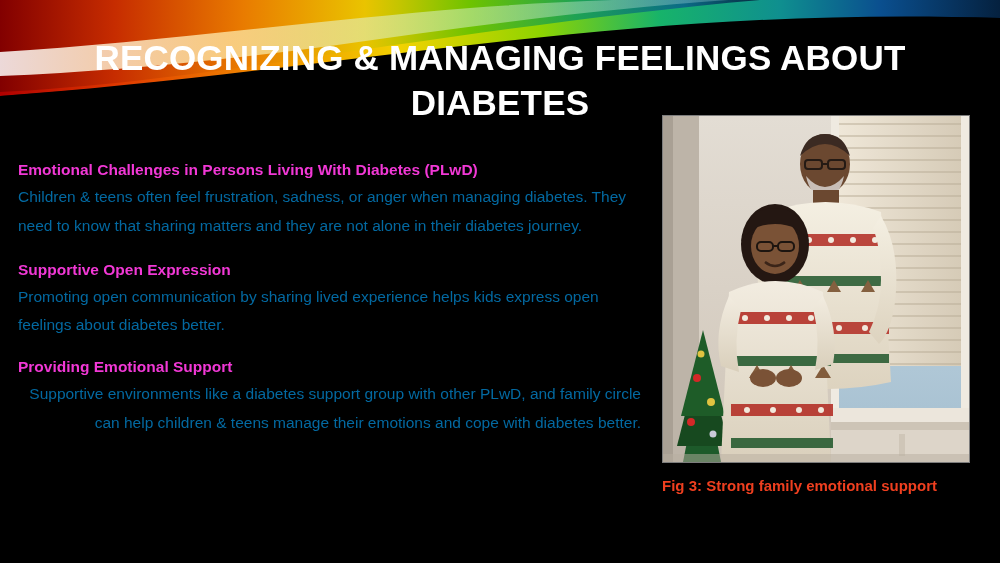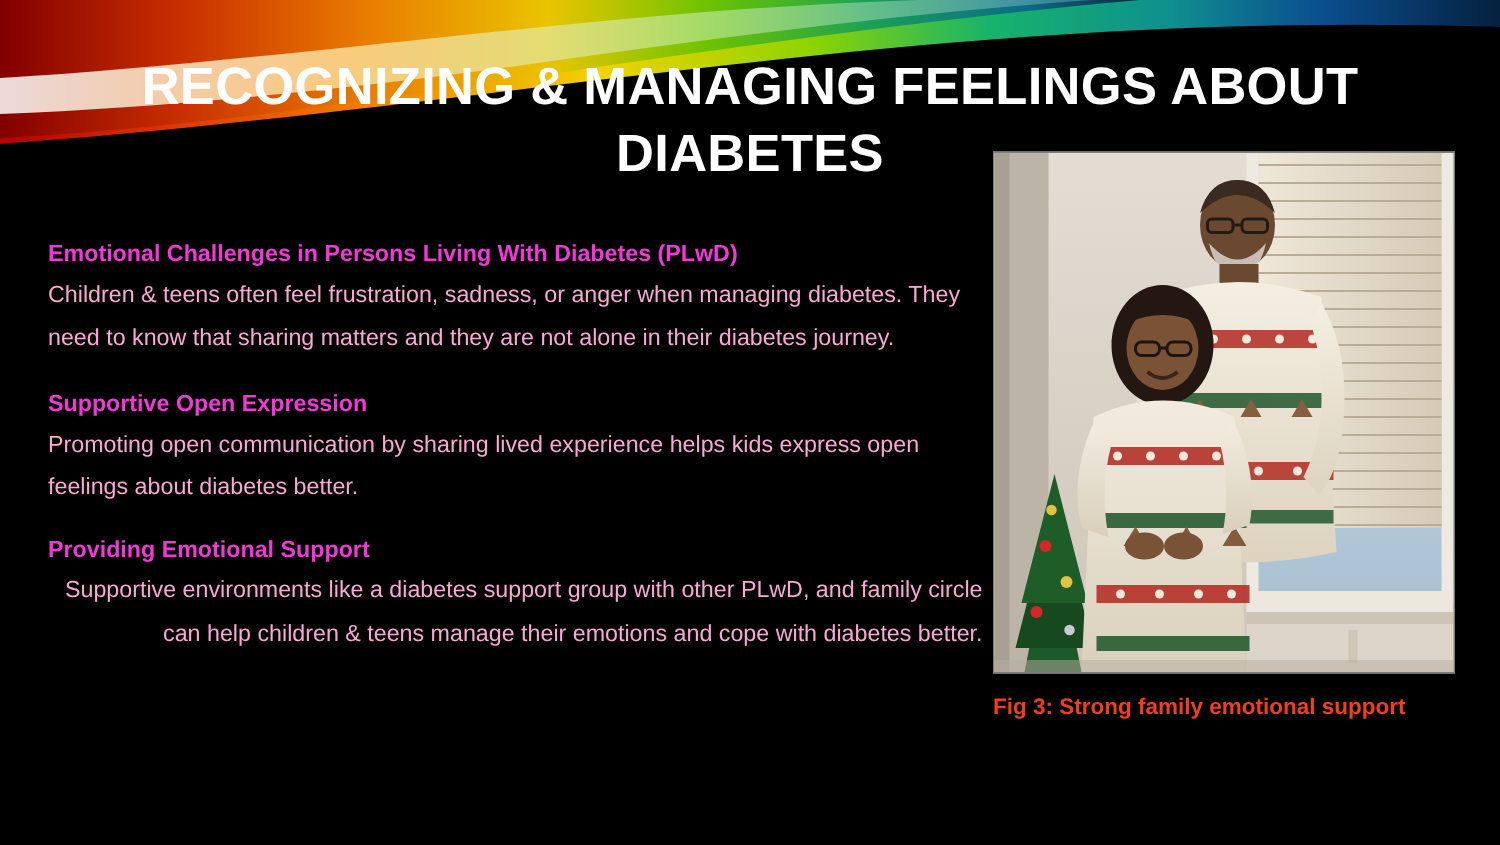--- a/index.html
+++ b/index.html
@@ -46,47 +46,47 @@
     font-size: 35px;
     font-weight: bold;
     line-height: 1.28;
     letter-spacing: 0.2px;
     text-transform: uppercase;
   }
 
   
   .body-col {
     position: absolute;
-    left: 30px;
+    left: 16px;
     top: 160px;
     width: 625px;
   }
   .sec-head {
     color: #f238d6;
     font-size: 15.5px;
     font-weight: bold;
     margin: 0 0 4px 2px;
     line-height: 1.25;
   }
   .sec-body {
-    color: #f9a8d4;
+    color: #0369a1;
     font-size: 15.5px;
     line-height: 1.82;
     margin: 0 0 0 2px;
     font-weight: 400;
   }
   .block-2 { margin-top: 20px; }
   .block-3 { margin-top: 17px; }
   .block-3 .sec-body { line-height: 1.86; text-align: right; }
 
   
   .figure {
     position: absolute;
     left: 662px;
-    top: 101px;
+    top: 115px;
     width: 308px;
   }
   .photo {
     width: 308px;
     height: 348px;
     border: 1px solid #7d7d7d;
     box-sizing: border-box;
     position: relative;
     overflow: hidden;
     background: #cfc6bb;

